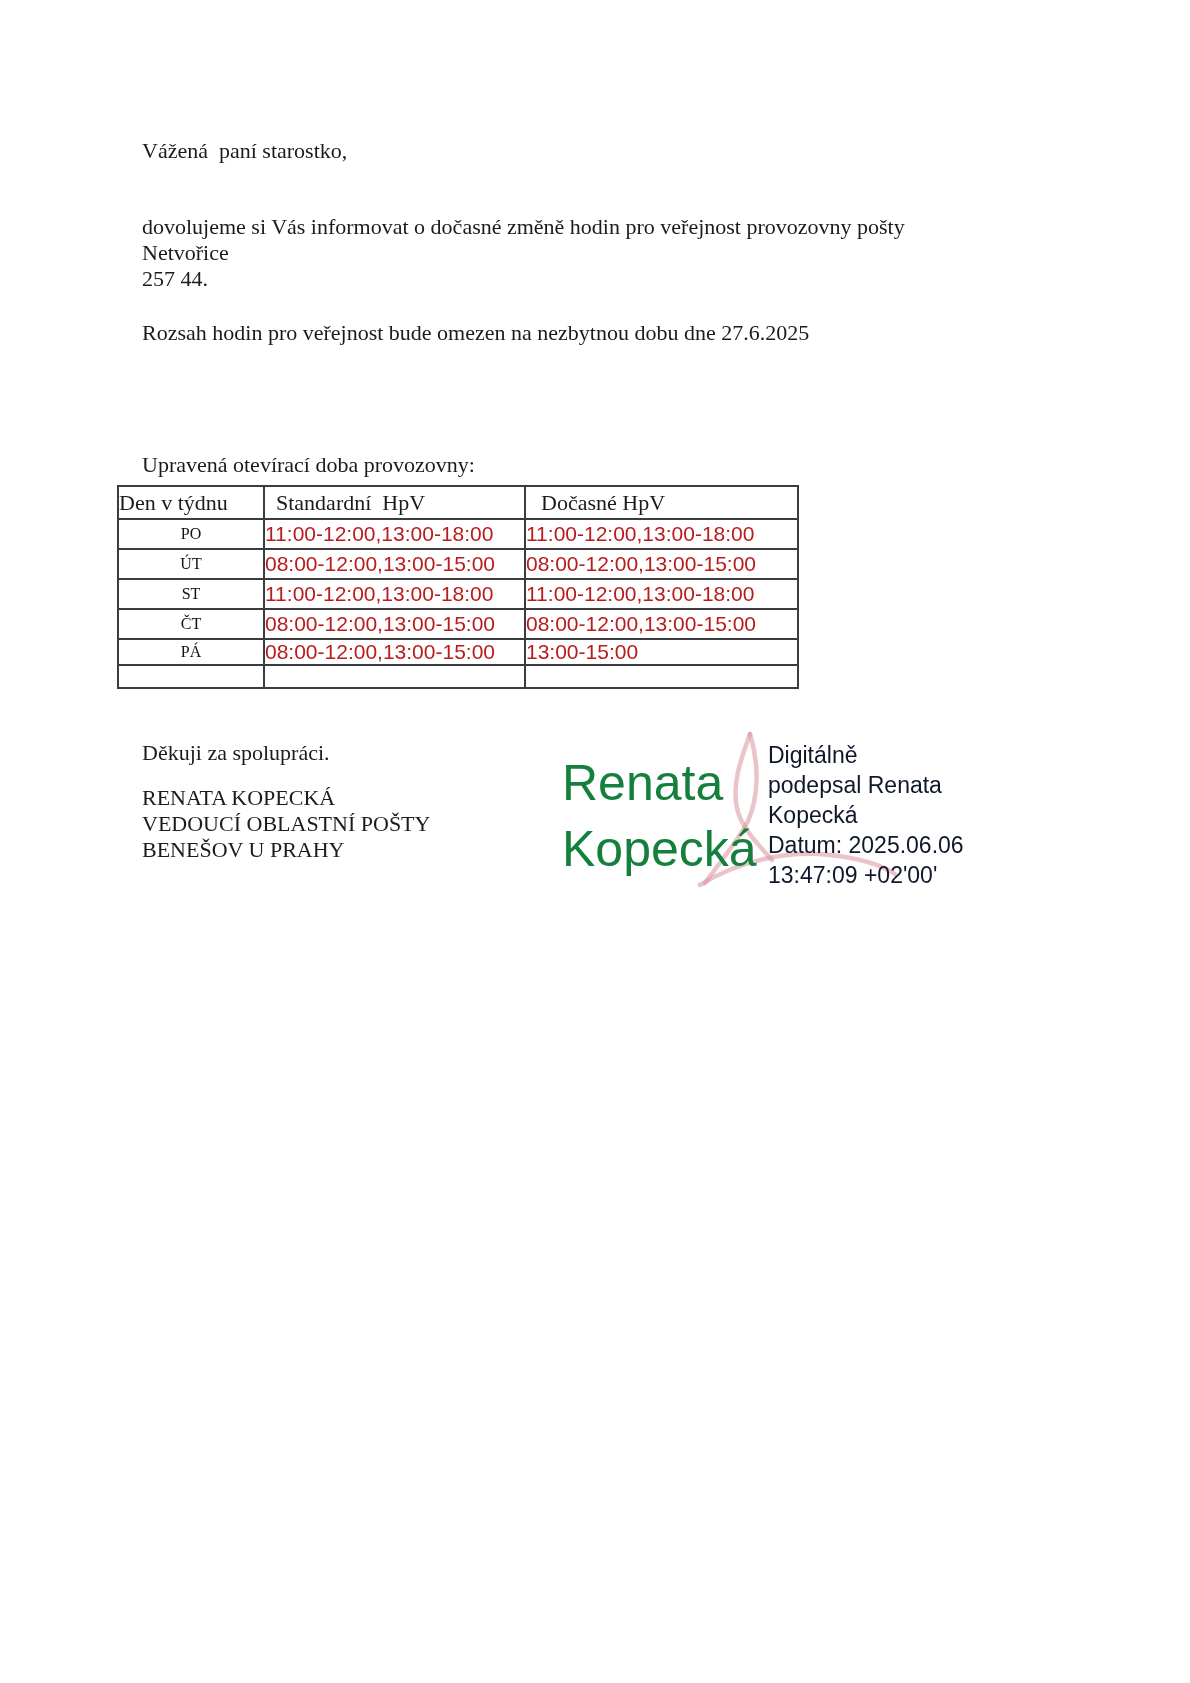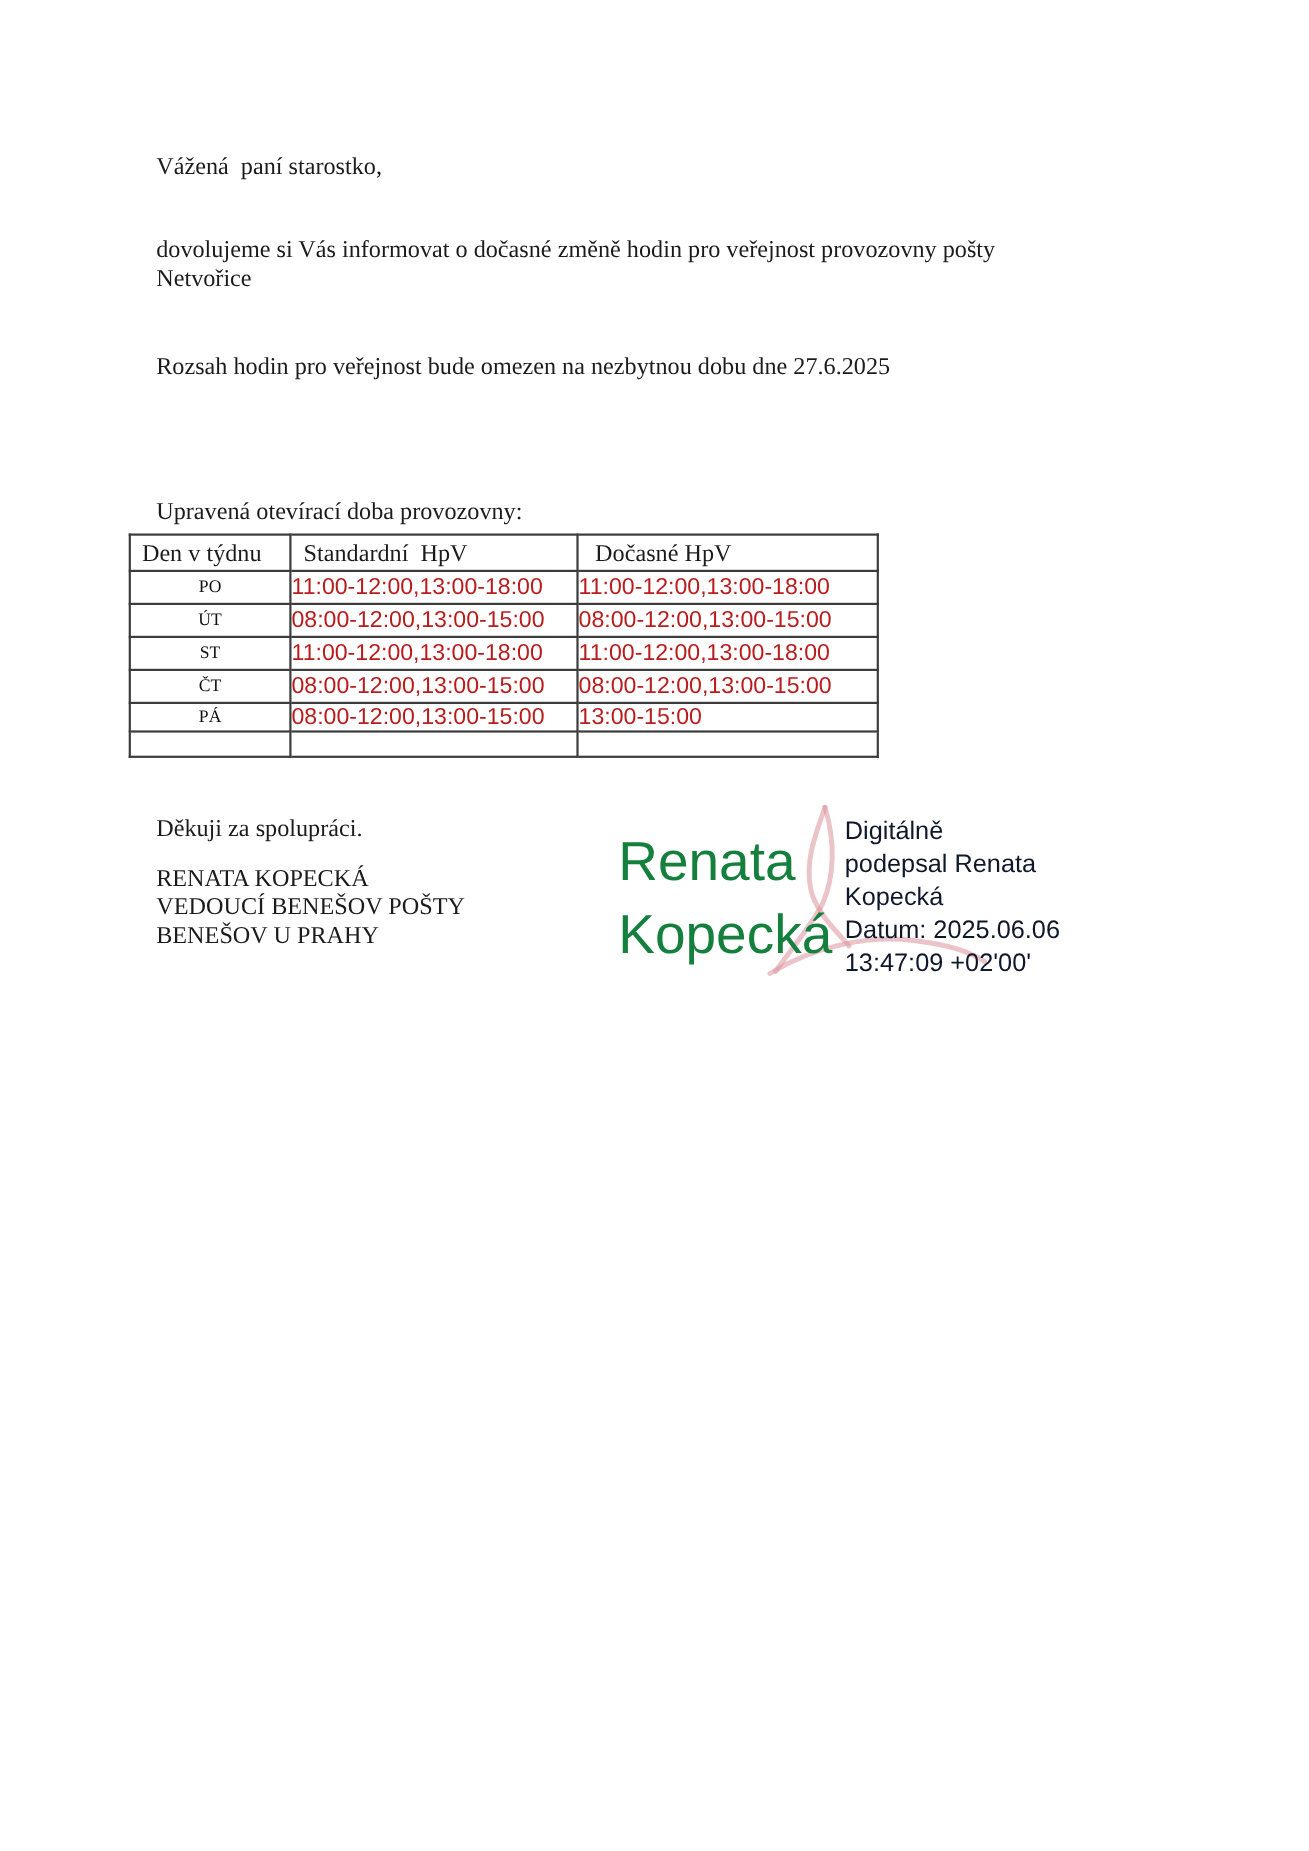--- a/index.html
+++ b/index.html
@@ -19,21 +19,21 @@
 
   table.hours {
     position:absolute; left:117px; top:485px; width:680px;
     border-collapse:collapse; table-layout:fixed;
   }
   table.hours th, table.hours td {
     border:2px solid #3c3c3c; overflow:hidden; white-space:pre-wrap;
   }
   table.hours th {
     font-weight:normal; font-size:22px; text-align:left;
-    padding-left:10px; vertical-align:middle;
+    vertical-align:middle;
   }
   table.hours th.c2 { padding-left:11px; }
   table.hours th.c3 { padding-left:15px; }
   table.hours thead tr { height:33px; }
   table.hours tbody tr { height:30px; }
   table.hours tbody tr.short { height:23px; }
   td.day {
     font-family:"Liberation Serif", serif; font-size:16px;
     text-align:center; vertical-align:middle; color:#111;
   }
@@ -58,20 +58,21 @@
   .flourish { left:690px; top:722px; }
   .flourish path { fill:none; stroke-width:4.5; stroke-linecap:round; opacity:0.55; }
 </style>
 </head>
 <body>
 
 <div class="abs salutation serif-22 line">Vážená  paní starostko,</div>
 
 <div class="abs para1 serif-22">
   <div class="line">dovolujeme si Vás informovat o dočasné změně hodin pro veřejnost provozovny pošty Netvořice</div>
+  <div class="line">257 44.</div>
 </div>
 
 <div class="abs para2 serif-22">
   <div class="line">Rozsah hodin pro veřejnost bude omezen na nezbytnou dobu dne 27.6.2025</div>
 </div>
 
 <div class="abs caption serif-22 line">Upravená otevírací doba provozovny:</div>
 
 <table class="hours">
   <colgroup>
@@ -117,21 +118,21 @@
       <td class="time"></td>
       <td class="time"></td>
     </tr>
   </tbody>
 </table>
 
 <div class="abs closing">
   <div class="line">Děkuji za spolupráci.</div>
   <div class="sig-block">
     <div class="line">RENATA KOPECKÁ</div>
-    <div class="line">VEDOUCÍ BENEŠOV POŠTY</div>
+    <div class="line">VEDOUCÍ OBLASTNÍ POŠTY</div>
     <div class="line">BENEŠOV U PRAHY</div>
   </div>
 </div>
 
 <svg class="abs flourish" width="220" height="175" viewBox="0 0 220 175">
   <path d="M 60 12 C 50 40, 42 62, 47 86 C 51 106, 68 122, 82 138" stroke="#d9949d"></path>
   <path d="M 60 12 C 70 45, 68 76, 58 99 C 50 116, 30 140, 15 161" stroke="#d9949d"></path>
   <path d="M 10 163 C 50 138, 100 128, 140 133 C 168 136, 190 142, 205 152" stroke="#d9949d"></path>
 </svg>
 

